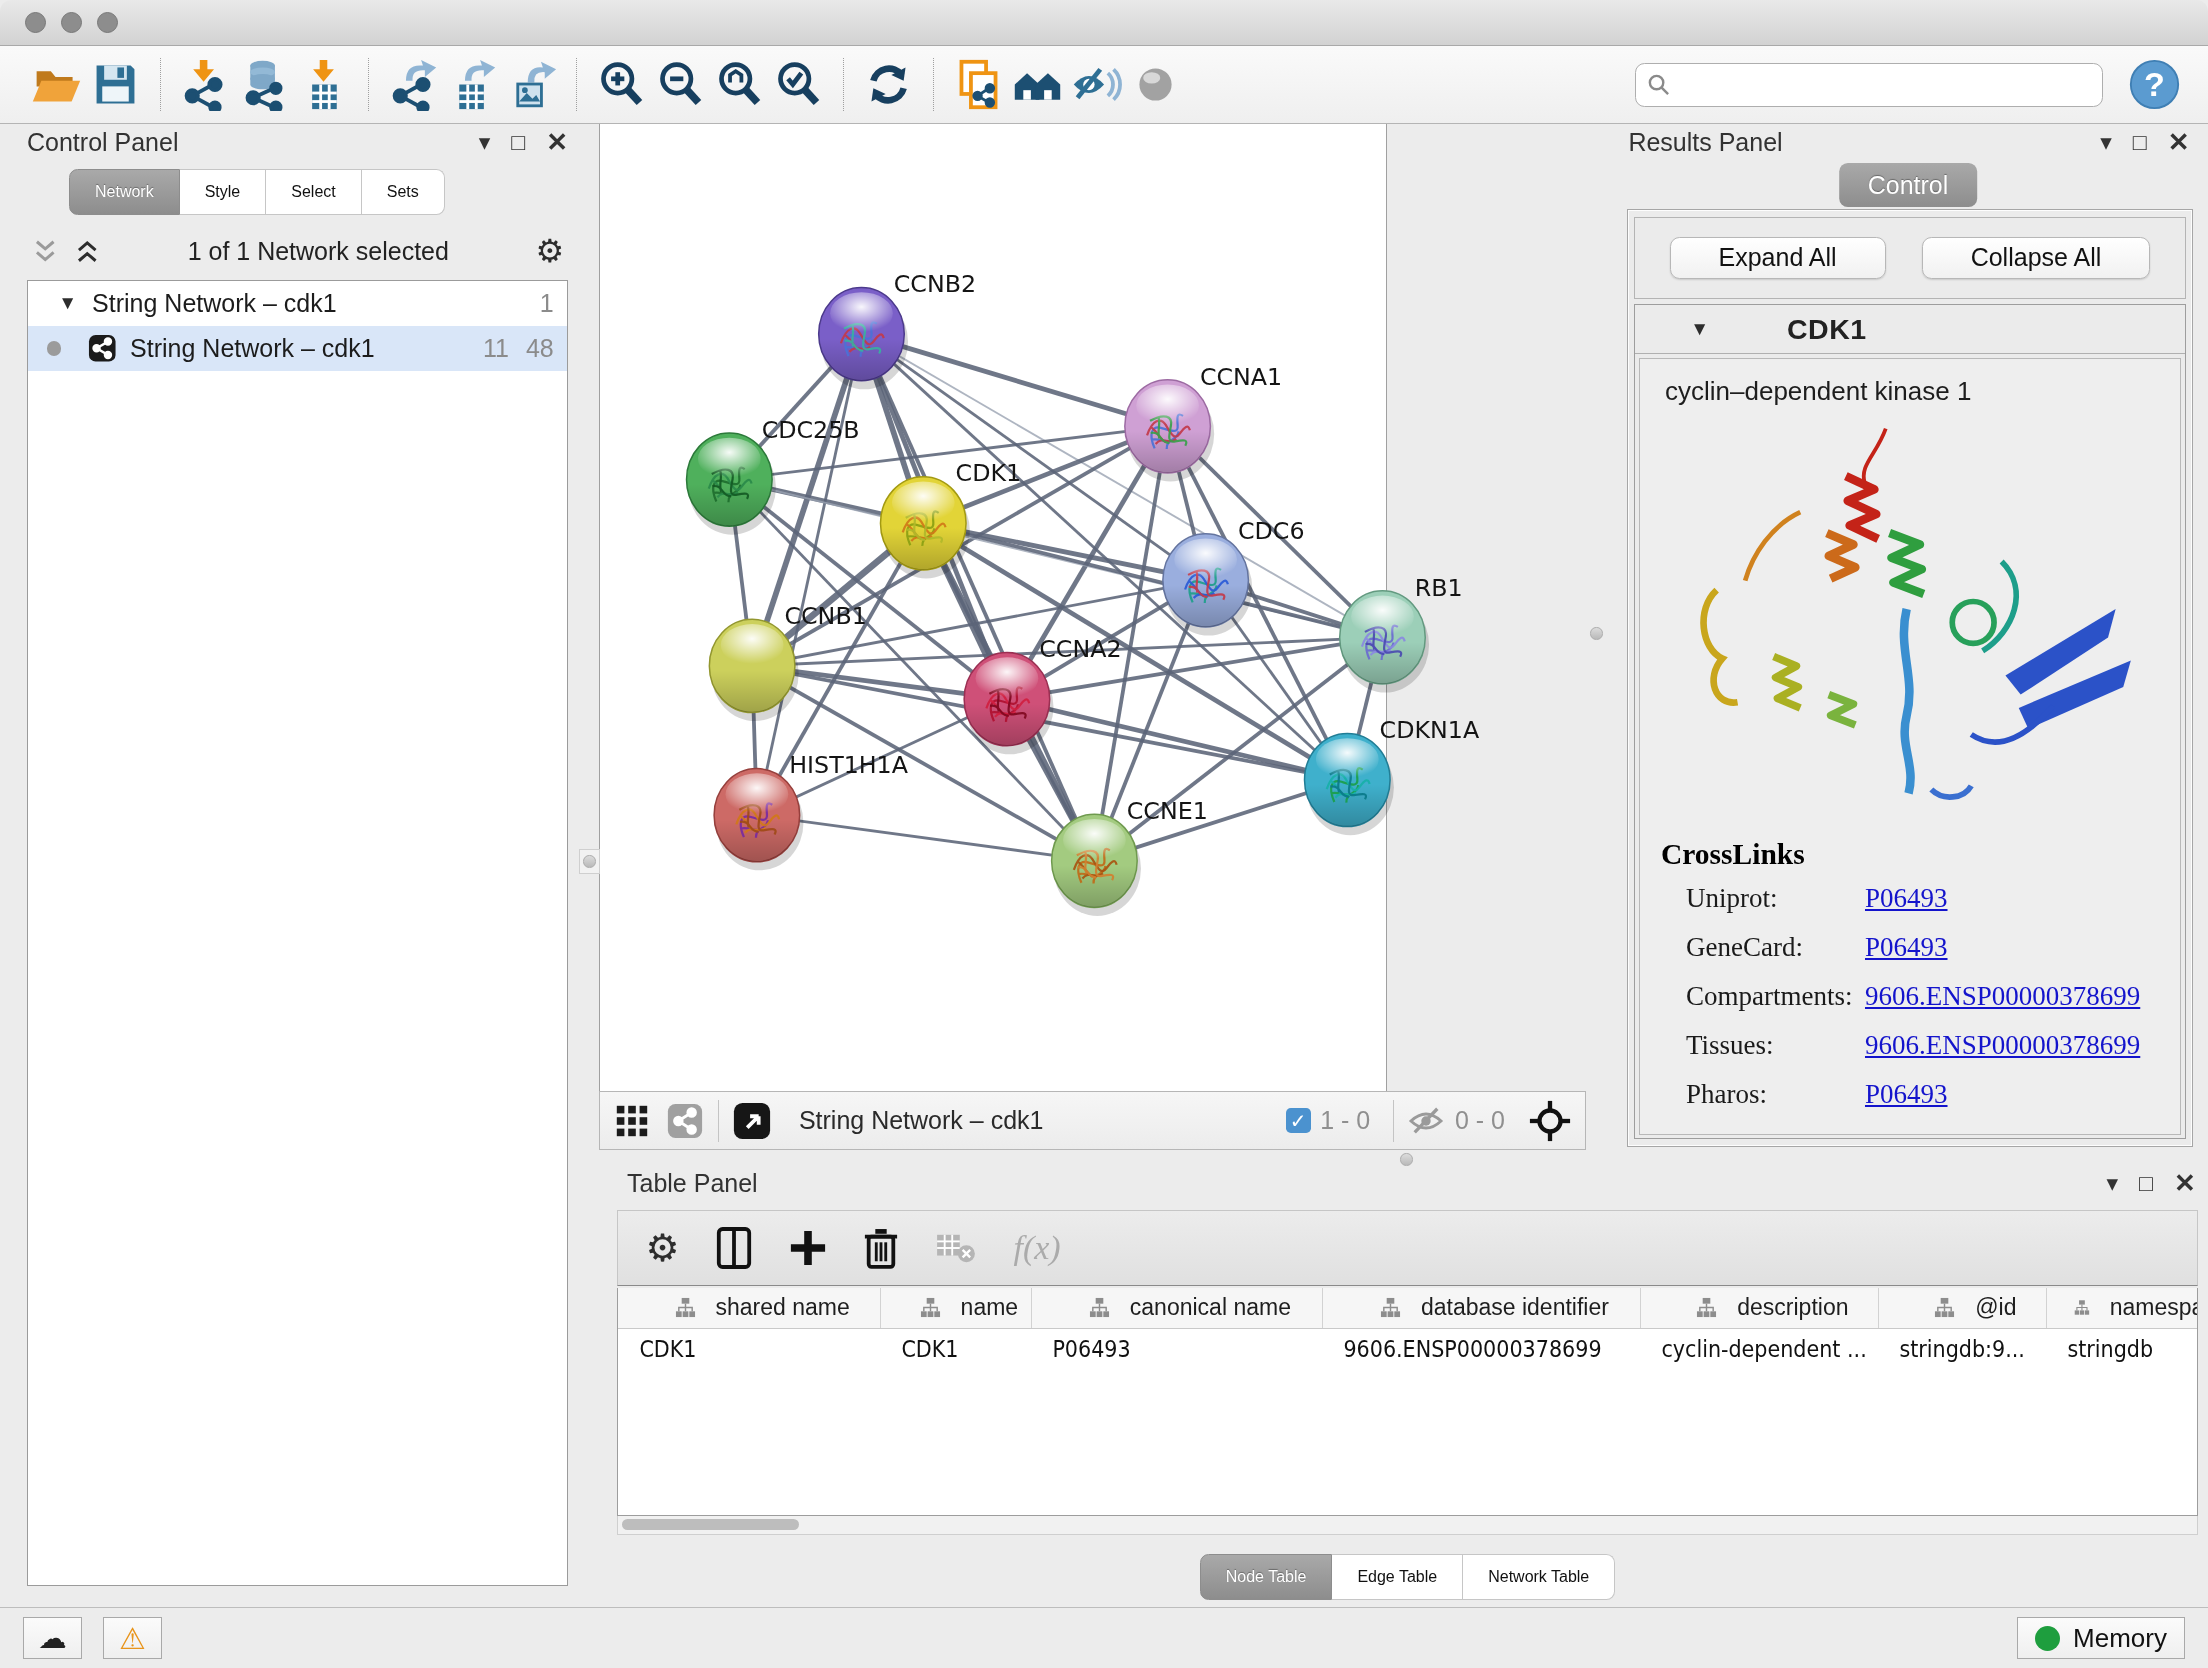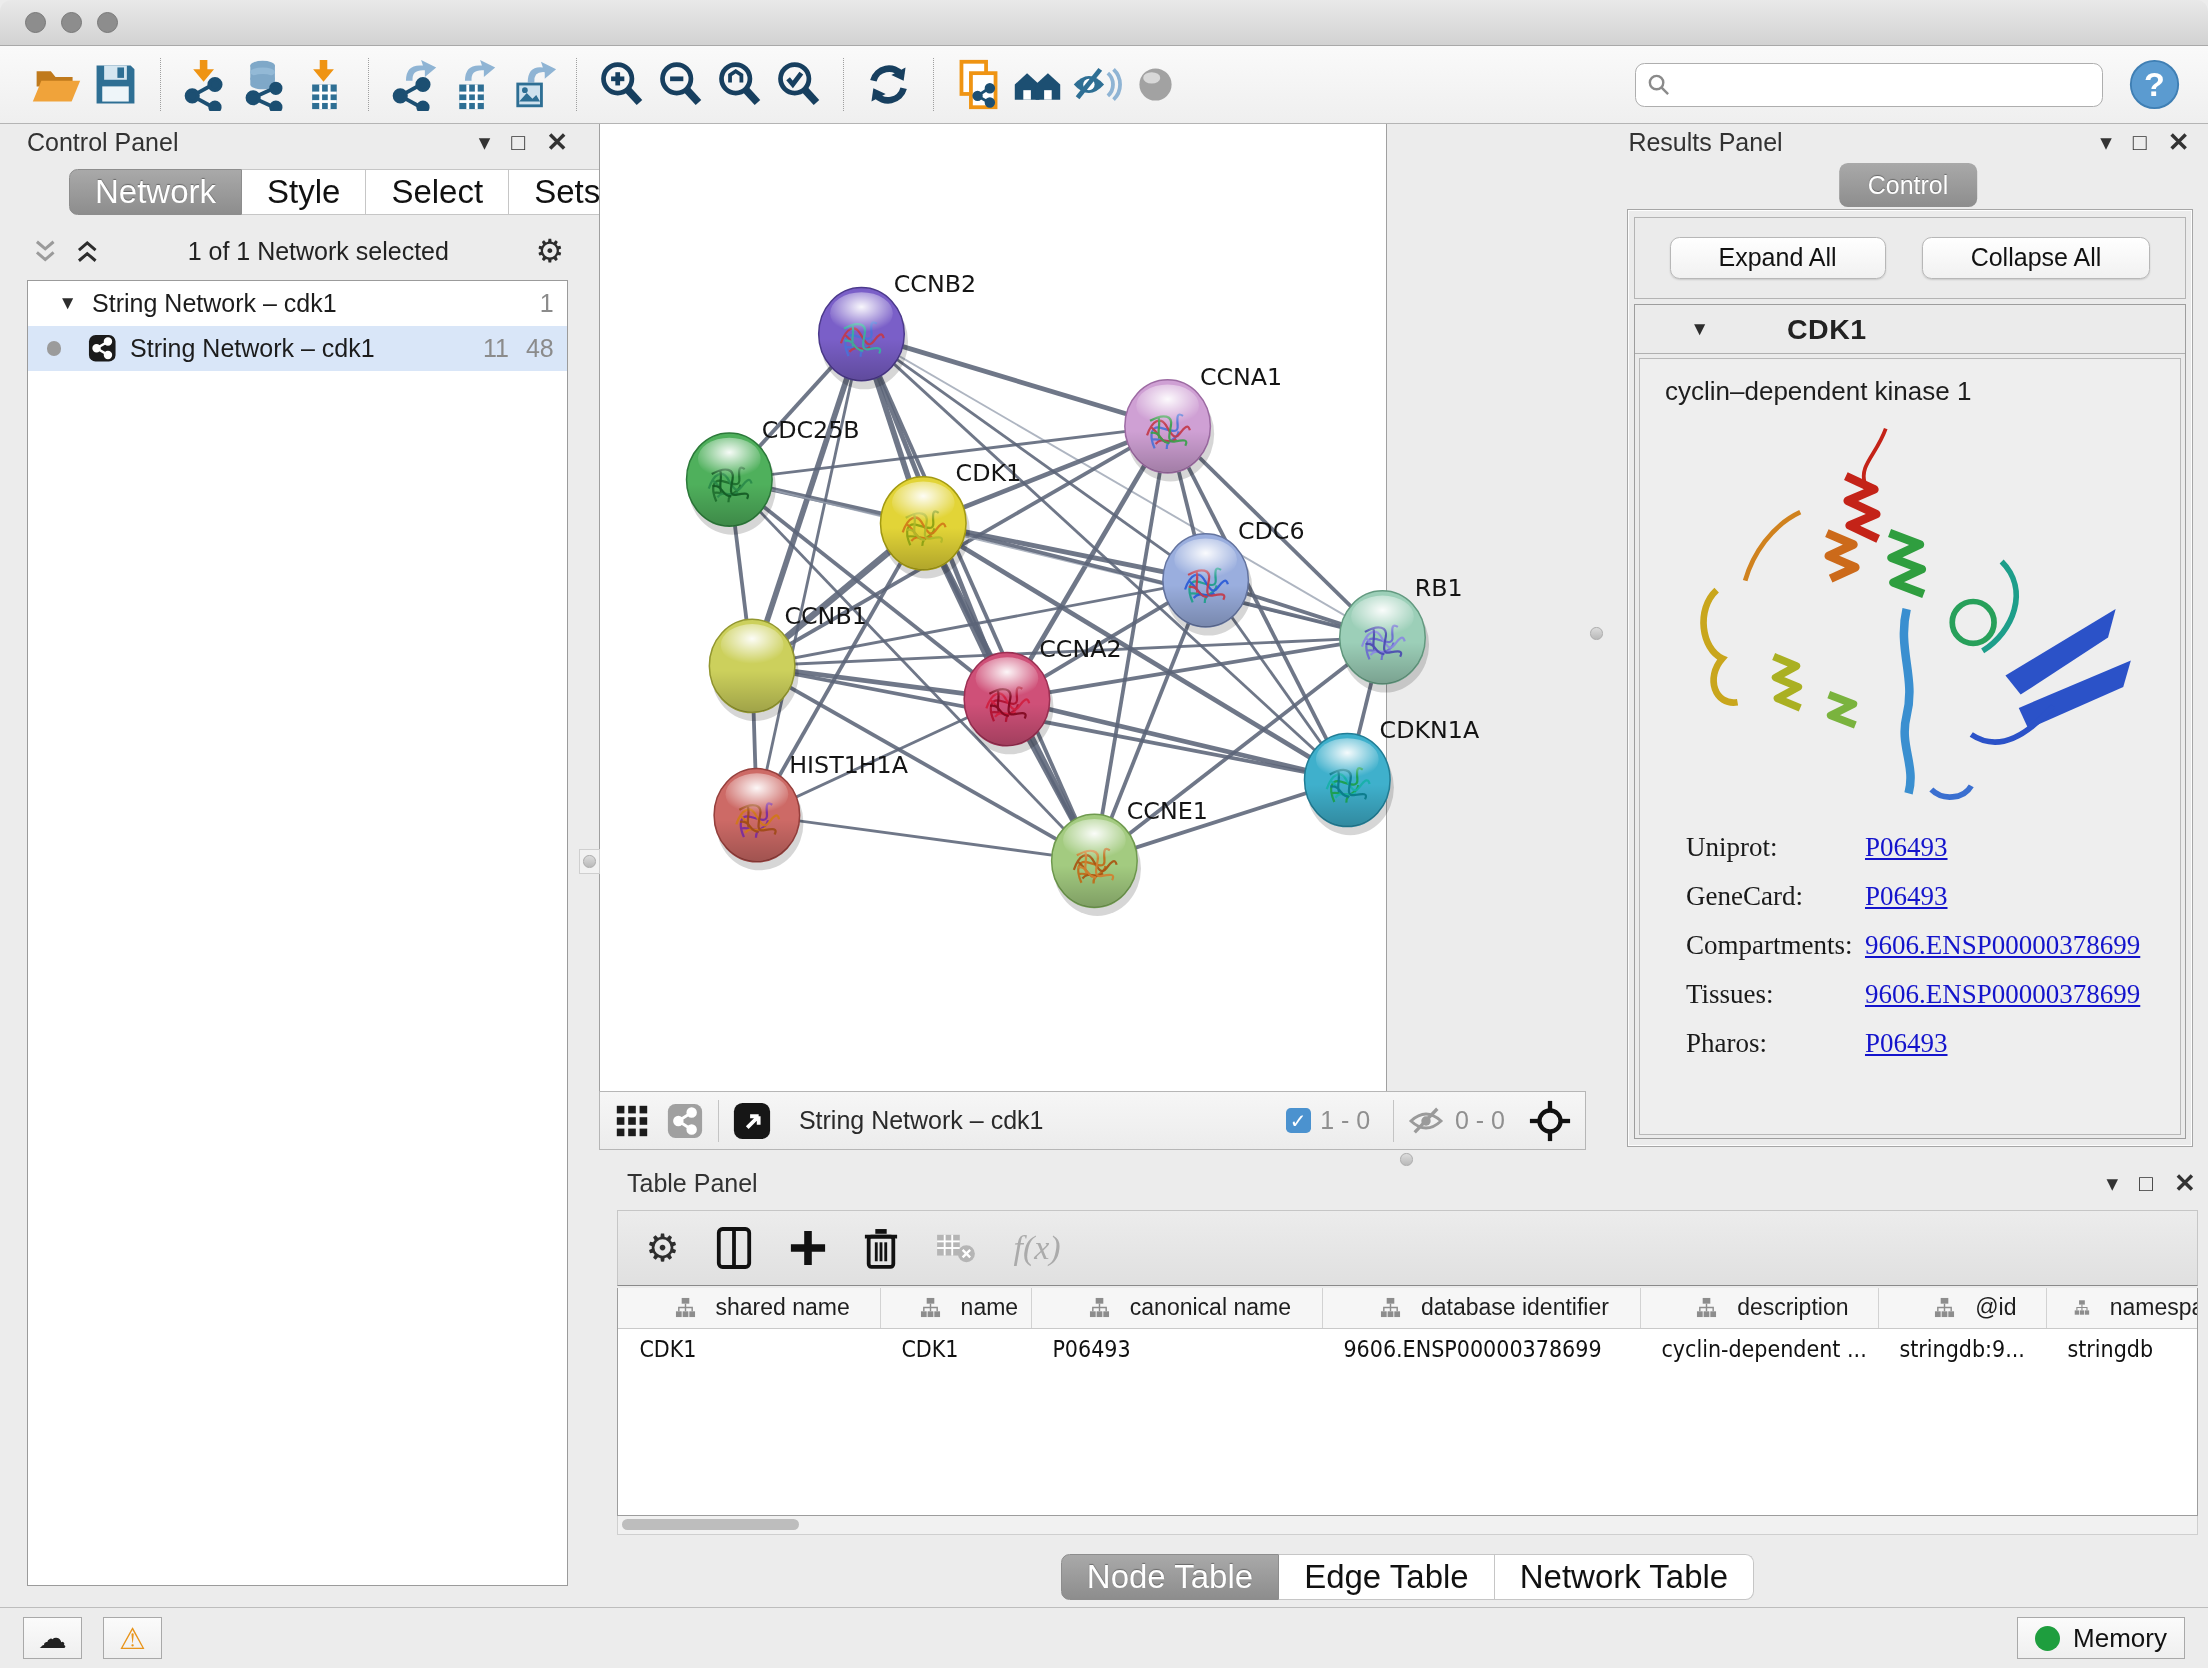--- a/index.html
+++ b/index.html
@@ -37,21 +37,21 @@
   .help-btn{width:53px;height:53px;margin-left:25px;flex:0 0 auto;}
   
   .panel-header{display:flex;align-items:center;font-size:25px;color:#323232;}
   .ph-icons{margin-left:auto;display:flex;align-items:center;gap:21px;font-size:23px;color:#333;}
   .ph-icons .x{font-weight:bold;font-size:26px;}
   
   .control-panel{position:absolute;left:27px;top:127px;width:541px;height:1459px;display:flex;flex-direction:column;}
   .cp-tabs{display:flex;margin:11.4px 0 0 42px;}
   .tab{
     height:46px;padding:0 25px;display:flex;align-items:center;justify-content:center;
-    background:#fff;border:1px solid #c6c6c6;border-left:none;font-size:33px;color:#111;
+    background:#fff;border:1px solid #c6c6c6;border-left:none;font-size:16px;color:#111;
   }
   .tab:first-child{border-left:1px solid #c6c6c6;border-radius:8.6px 0 0 8.6px;}
   .tab:last-child{border-radius:0 8.6px 8.6px 0;}
   .tab.sel{background:linear-gradient(#a9a9a9,#8d8d8d);color:#fff;text-shadow:0 -1px 1px rgba(0,0,0,.35);border-color:#8d8d8d;}
   .cp-subrow{display:flex;align-items:center;margin:17px 3.8px 9.5px 3.8px;font-size:25px;color:#222;}
   .cp-subrow .count{flex:1;text-align:center;}
   .gear{font-size:32px;color:#2d2d2d;}
   .cp-list{flex:1;background:#fff;border:1px solid #9b9b9b;overflow:hidden;}
   .tree-row{display:flex;align-items:center;height:45px;font-size:25px;color:#1c1c1c;padding:0 13.3px;}
   .tree-row .num{color:#8b8b8b;margin-left:17px;}
@@ -651,20 +651,21 @@
             <path d="M214 118l32 12-30 14 32 12-30 14 32 12" stroke="#2f9e3f" stroke-width="9" fill="none" stroke-linejoin="round"></path>
             <path d="M150 288l26 10-24 12 26 10" stroke="#7ab33e" stroke-width="8" fill="none" stroke-linejoin="round"></path>
             <circle cx="302" cy="212" r="22" stroke="#27a05a" stroke-width="6" fill="none"></circle>
             <path d="M332 148 C362 178 344 222 312 242" stroke="#1d9e8a" stroke-width="6" fill="none"></path>
             <path d="M232 198 C222 240 242 270 232 310 C224 342 242 362 234 392" stroke="#3a8fd0" stroke-width="9" fill="none"></path>
             <path d="M336 268 L452 198 L444 228 L352 288 Z" fill="#2b52c8"></path>
             <path d="M350 302 L468 252 L460 280 L360 324 Z" fill="#2b52c8"></path>
             <path d="M300 330 C330 350 360 330 386 300" stroke="#2b52c8" stroke-width="6" fill="none"></path>
             <path d="M258 388 C270 400 292 398 300 384" stroke="#3a6fd0" stroke-width="6" fill="none"></path>
           </svg>
+          <div class="xl-head">CrossLinks</div>
           <div id="crosslinks">
               <div class="xl-row">
                 <span class="lbl">Uniprot:</span>
                 <a href="#">P06493</a>
               </div>
               <div class="xl-row">
                 <span class="lbl">GeneCard:</span>
                 <a href="#">P06493</a>
               </div>
               <div class="xl-row">

